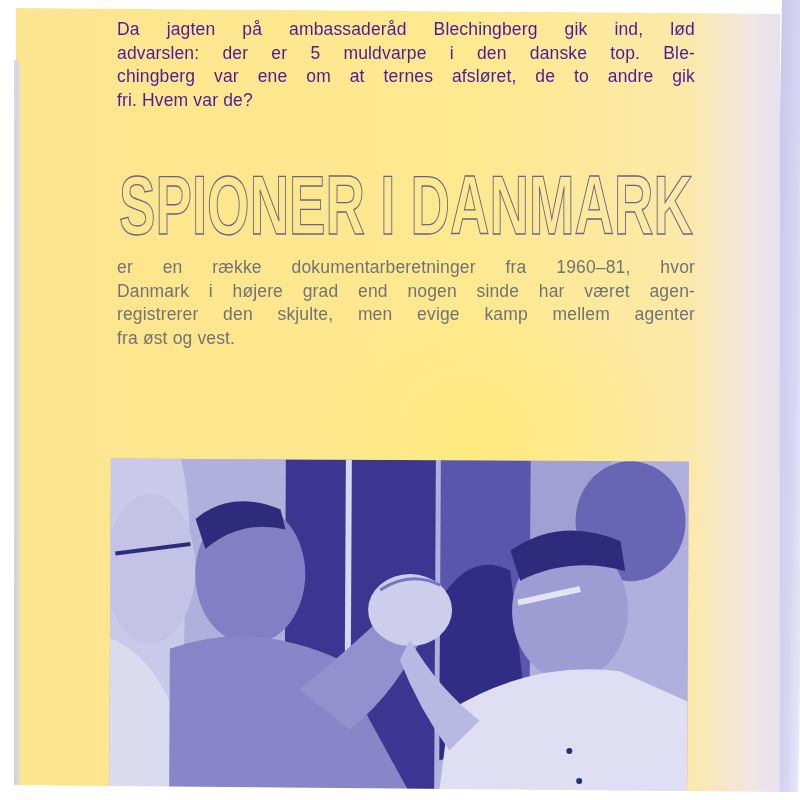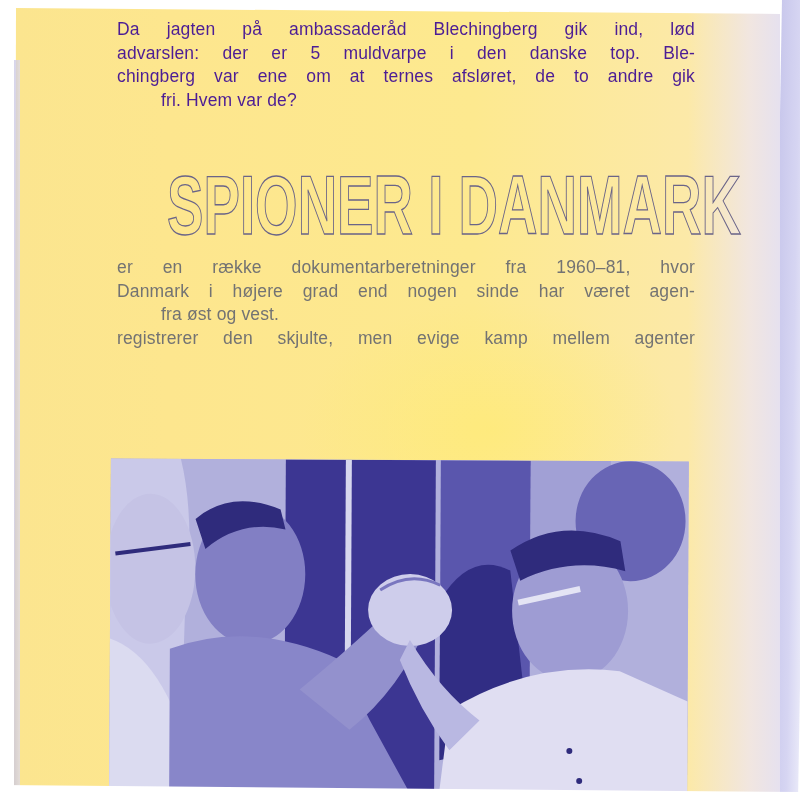--- a/index.html
+++ b/index.html
@@ -36,26 +36,26 @@
       transform: rotate(0.5deg);
       transform-origin: left top;
     }
 
     .text-block {
       position: absolute; left: 117px; width: 578px;
       font-size: 17.5px; line-height: 23.5px; color: #4c1d95;
       letter-spacing: 0.15px; text-align: justify; text-align-last: justify;
     }
     .text-block .line { display: block; white-space: nowrap; }
-    .text-block .line.last { text-align-last: left; margin-left: 44px; }
+    .text-block .line.last { text-align-last: left; }
     #intro { top: 18px; }
     #body-text { top: 256px; color: #737373; }
 
     .title {
-      position: absolute; left: 116px; top: 168px; width: 580px; height: 74px; margin-left: 48px;
+      position: absolute; left: 116px; top: 168px; width: 580px; height: 74px;
     }
     .title svg { width: 580px; height: 74px; display: block; }
 
     .photo {
       position: absolute; left: 110px; top: 460px; width: 578px; height: 332px;
       background: #b8b8e2;
       overflow: hidden;
       transform: rotate(0.3deg);
     }
     .photo svg { width: 100%; height: 100%; display: block; }
@@ -78,22 +78,22 @@
 
 <div class="title">
   <svg viewBox="0 0 580 74" preserveAspectRatio="none">
     <text id="title-svg-text" x="290" y="66" text-anchor="middle" textLength="574" lengthAdjust="spacingAndGlyphs" font-family="Liberation Sans Narrow, Liberation Sans, sans-serif" font-weight="bold" font-size="84" fill="none" stroke="#6a6488" stroke-width="1.3">SPIONER I DANMARK</text>
   </svg>
 </div>
 
 <div class="text-block" id="body-text">
   <span class="line">er en række dokumentarberetninger fra 1960–81, hvor</span>
   <span class="line">Danmark i højere grad end nogen sinde har været agen-</span>
+  <span class="line">registrerer den skjulte, men evige kamp mellem agenter</span>
   <span class="line last">fra øst og vest.</span>
-  <span class="line">registrerer den skjulte, men evige kamp mellem agenter</span>
 </div>
 
 <div class="photo">
   <svg viewBox="0 0 578 332" preserveAspectRatio="none">
 
     <rect x="0" y="0" width="578" height="332" fill="#b9b8e0"></rect>
 
     <rect x="175" y="0" width="150" height="332" fill="#3a3490"></rect>
     <rect x="235" y="0" width="6" height="200" fill="#e2e2f4"></rect>
     <rect x="330" y="0" width="90" height="260" fill="#5b56ad"></rect>

